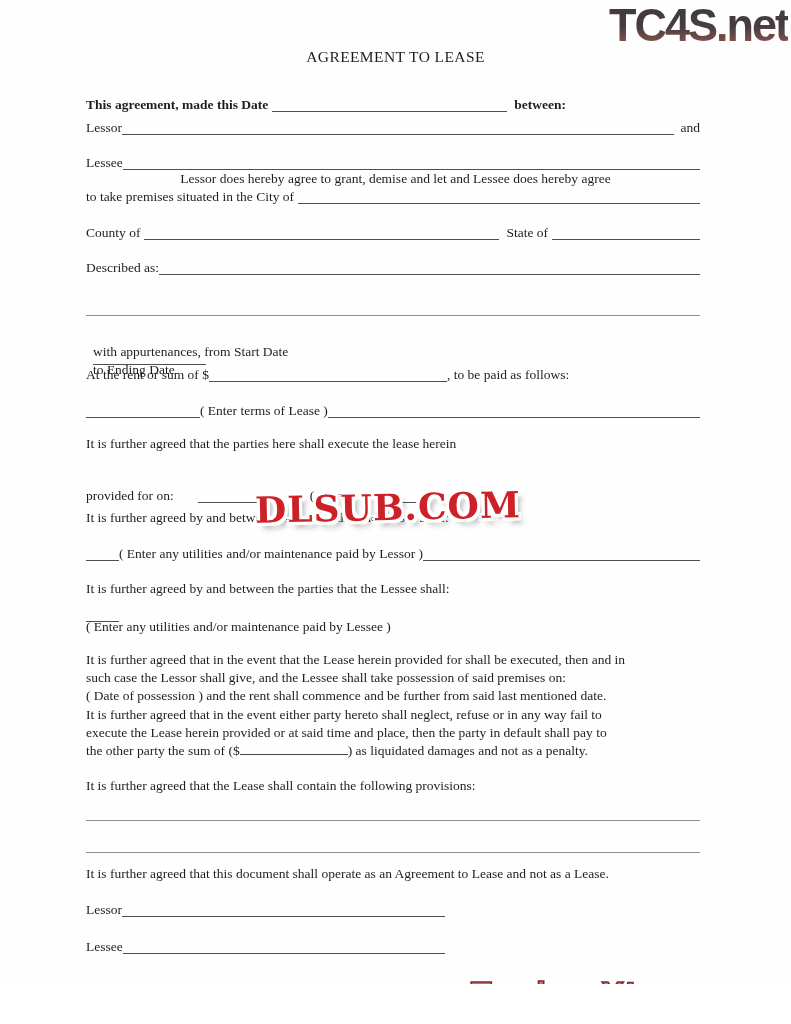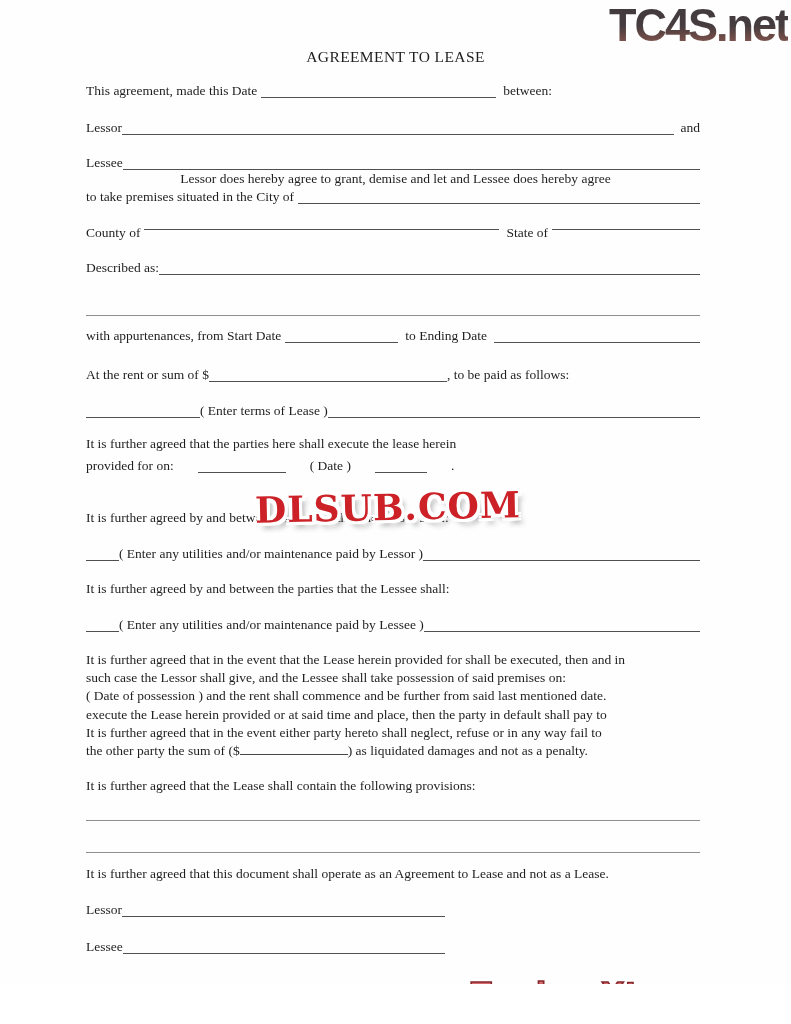--- a/index.html
+++ b/index.html
@@ -70,21 +70,21 @@
 </style>
 </head>
 <body>
 
 <div class="page">
 
   <div class="wm-tc4s">TC4S.net</div>
 
   <div class="title">AGREEMENT TO LEASE</div>
 
-  <div class="row" style="top:83px;">
+  <div class="row" style="top:97px;font-weight:bold;">
     <span>This agreement, made this Date</span>
     <span class="blank gap-s" style="width:235px;"></span>
     <span class="gap-m">between:</span>
   </div>
 
   <div class="row" style="top:120px;">
     <span>Lessor</span>
     <span class="blank grow"></span>
     <span class="gap-m">and</span>
   </div>
@@ -94,85 +94,85 @@
     <span class="blank grow"></span>
   </div>
 
   <div class="plain" style="top:171px;text-align:center;">Lessor does hereby agree to grant, demise and let and Lessee does hereby agree</div>
 
   <div class="row" style="top:189px;">
     <span>to take premises situated in the City of</span>
     <span class="blank grow gap-s"></span>
   </div>
 
-  <div class="row" style="top:225px;align-items:flex-end;">
+  <div class="row" style="top:225px;">
     <span>County of</span>
     <span class="blank gap-s" style="width:355px;"></span>
     <span class="gap-m">State of</span>
     <span class="blank grow gap-s"></span>
   </div>
 
   <div class="row" style="top:260px;">
     <span>Described as:</span>
     <span class="blank grow"></span>
   </div>
 
   <div class="hr" style="top:315px;"></div>
 
-  <div class="row" style="top:328px;">
+  <div class="row" style="top:344px;flex-direction:column;">
     <span>with appurtenances, from Start Date</span>
     <span class="blank gap-s" style="width:113px;"></span>
     <span class="gap-m">to Ending Date</span>
     <span class="blank grow gap-m"></span>
   </div>
 
   <div class="row" style="top:367px;">
     <span>At the rent or sum of $</span>
     <span class="blank" style="width:238px;"></span>
     <span>, to be paid as follows:</span>
   </div>
 
   <div class="row" style="top:403px;">
     <span class="blank" style="width:114px;"></span>
     <span>( Enter terms of Lease )</span>
     <span class="blank grow"></span>
   </div>
 
   <div class="plain" style="top:436px;">It is further agreed that the parties here shall execute the lease herein</div>
 
-  <div class="row" style="top:458px;gap:20px;">
+  <div class="row" style="top:488px;gap:20px;">
     <span>provided for on:</span>
     <span class="blank gap-s" style="width:88px;"></span>
     <span class="gap-s">( Date )</span>
     <span class="blank gap-s" style="width:52px;"></span>
     <span class="gap-s">.</span>
   </div>
 
   <div class="plain" style="top:510px;">It is further agreed by and between the parties that the Lessor shall:</div>
 
   <div class="row" style="top:546px;">
     <span class="blank" style="width:33px;"></span>
     <span>( Enter any utilities and/or maintenance paid by Lessor )</span>
     <span class="blank grow"></span>
   </div>
 
   <div class="plain" style="top:581px;">It is further agreed by and between the parties that the Lessee shall:</div>
 
-  <div class="row" style="top:617px;">
+  <div class="row" style="top:617px;flex-direction:column;">
     <span class="blank" style="width:33px;"></span>
     <span>( Enter any utilities and/or maintenance paid by Lessee )</span>
     <span class="blank grow"></span>
   </div>
 
   <div class="para" style="top:651px;">
     <div>It is further agreed that in the event that the Lease herein provided for shall be executed, then and in</div>
     <div>such case the Lessor shall give, and the Lessee shall take possession of said premises on:</div>
     <div>( Date of possession ) and the rent shall commence and be further from said last mentioned date.</div>
+    <div>It is further agreed that in the event either party hereto shall neglect, refuse or in any way fail to</div>
     <div>execute the Lease herein provided or at said time and place, then the party in default shall pay to</div>
-    <div>It is further agreed that in the event either party hereto shall neglect, refuse or in any way fail to</div>
     <div>
       <span>the other party the sum of ($</span><span class="inline-blank"></span><span>) as liquidated damages and not as a penalty.</span>
     </div>
   </div>
 
   <div class="plain" style="top:778px;">It is further agreed that the Lease shall contain the following provisions:</div>
 
   <div class="hr" style="top:820px;"></div>
   <div class="hr" style="top:852px;"></div>
 

